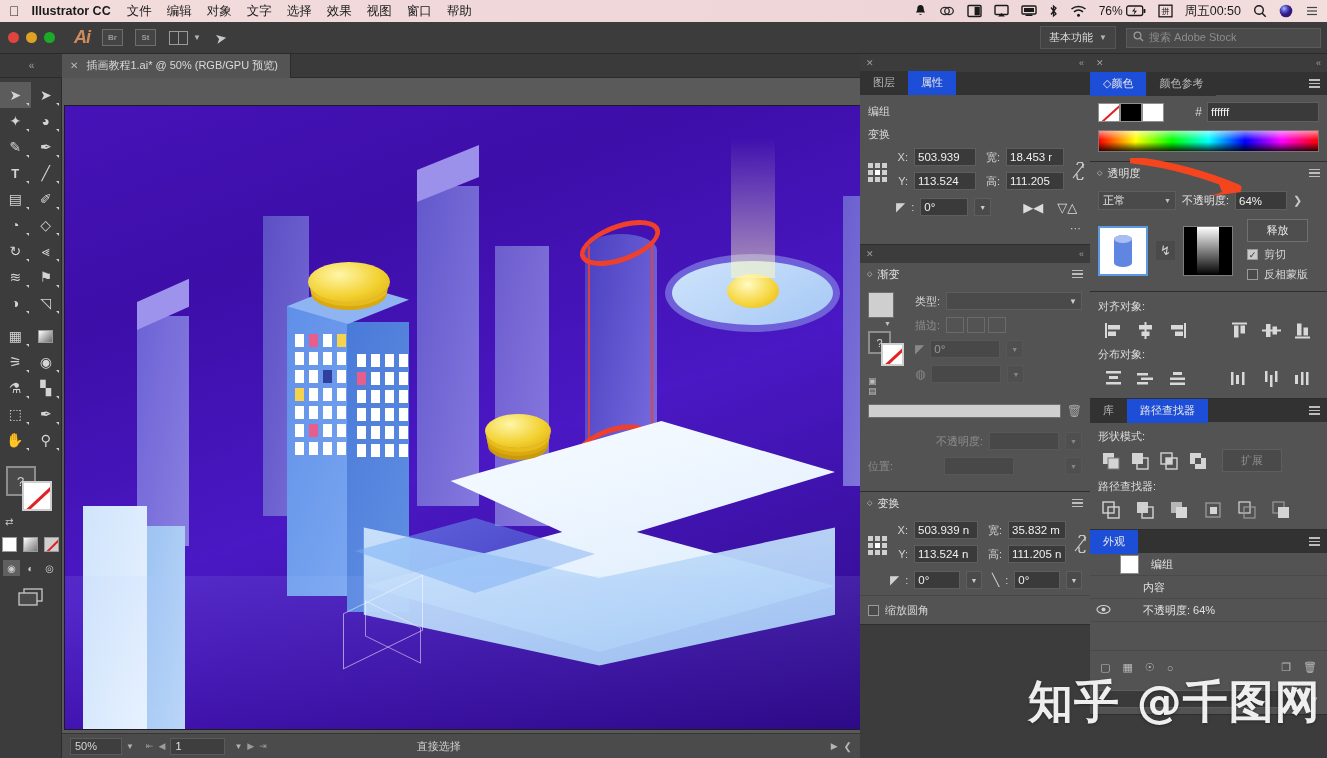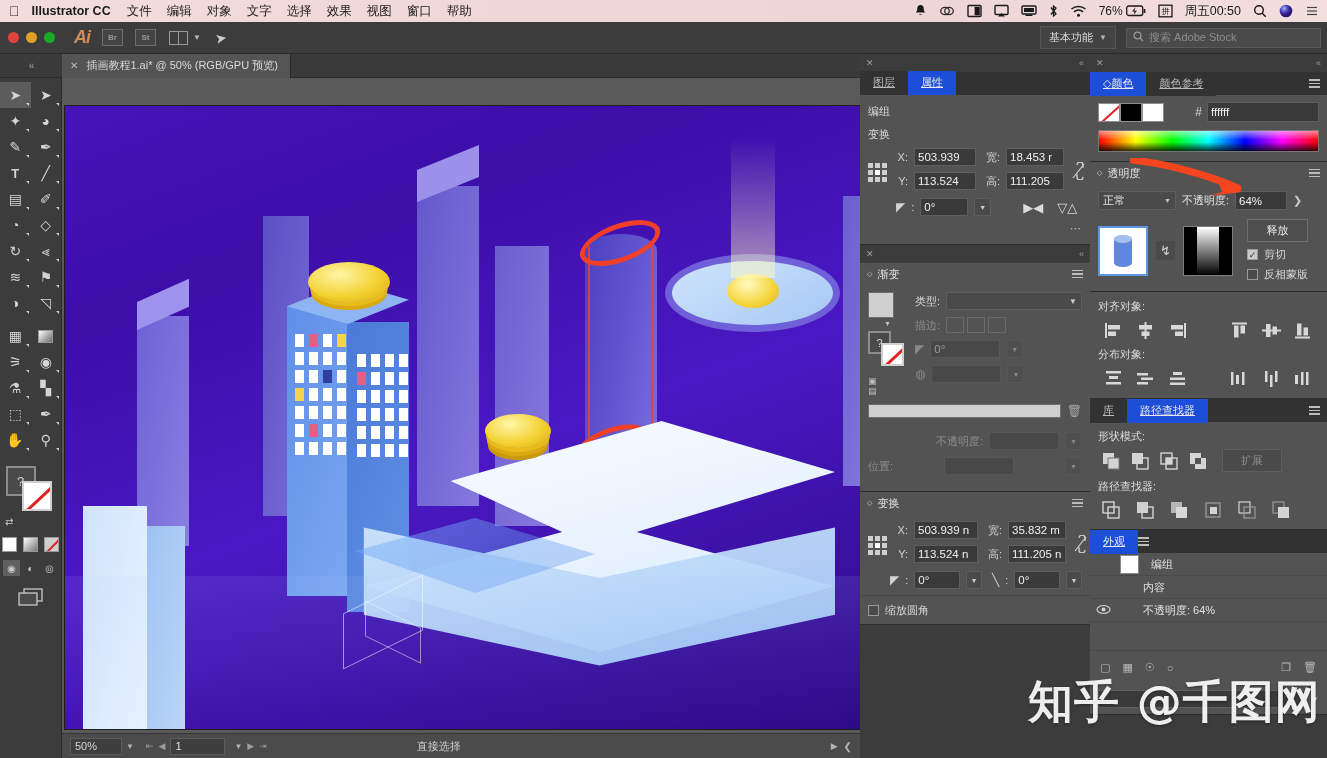--- a/index.html
+++ b/index.html
@@ -142,21 +142,21 @@
 
   
   .midcol { position:absolute; left:860px; top:54px; width:230px; height:704px; background:#3c3c3c; }
   .panelgroup { border-bottom:1px solid #2e2e2e; }
   .paneltop {
     height:18px; background:#3c3c3c; display:flex; align-items:center;
     justify-content:space-between; padding:0 6px; color:#9e9e9e; font-size:9px;
   }
   .tabstrip { height:23px; background:#323232; display:flex; align-items:flex-end; }
   .ptab {
-    padding:4px 13px 5px 13px; font-size:11px; color:#b9b9b9; background:#323232;text-decoration:underline;
+    padding:4px 13px 5px 13px; font-size:11px; color:#b9b9b9; background:#323232;
   }
   .ptab.active { background:#1d4ed8; color:#e8e8e8; }
   .panelhdr {
     height:22px; background:#535353; display:flex; align-items:center;
     padding:0 7px; font-size:11px; color:#e0e0e0; justify-content:space-between;
   }
   .panelhdr .tri { font-size:7px; color:#c2c2c2; margin-right:5px; }
   .hamb { display:flex; flex-direction:column; gap:2px; }
   .hamb i { width:11px; height:1.5px; background:#bdbdbd; display:block; }
   .pbody { background:#535353; padding:7px 8px 9px 8px; }
@@ -1161,21 +1161,21 @@
             <svg width="19" height="18" viewBox="0 0 19 18">
                 <rect x="1" y="1" width="11" height="11" fill="none" stroke="#9a9a9a" stroke-width="1.2"></rect>
                 <rect x="6" y="6" width="11" height="11" fill="#d4d4d4"></rect>
               </svg>
           </span>
         </div>
       </div>
     </div>
 
     <div class="panelgroup">
-      <div class="tabstrip" style="justify-content:flex-start;align-items:center;padding-right:7px;">
+      <div class="tabstrip" style="justify-content:space-between;align-items:center;padding-right:7px;">
         <span class="ptab active">外观</span>
         <span class="hamb">
             <i></i>
             <i></i>
             <i></i>
           </span>
       </div>
       <div style="background:#535353;">
         <div class="approw">
           <span class="appeye"></span>

